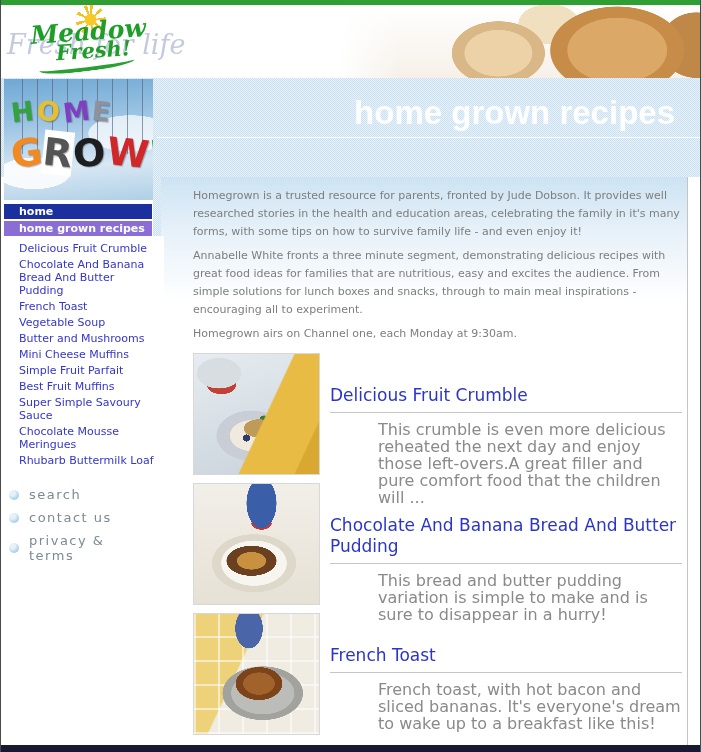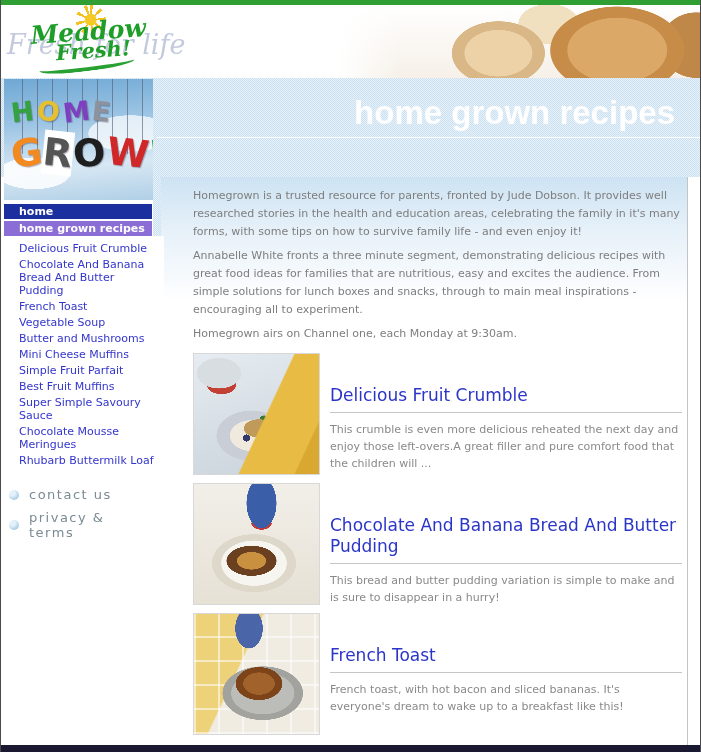--- a/index.html
+++ b/index.html
@@ -74,21 +74,21 @@
      radial-gradient(ellipse 22px 32px at 44% 12%, #4a66a8 0 62%, rgba(0,0,0,0) 63%),
      radial-gradient(ellipse 34px 24px at 52% 58%, #a2622c 0 46%, #7c4418 47% 68%, rgba(0,0,0,0) 69%),
      radial-gradient(ellipse 54px 36px at 55% 66%, #bcbcb8 0 58%, #a2a29e 59% 74%, rgba(0,0,0,0) 75%),
      repeating-linear-gradient(0deg, rgba(255,255,255,.55) 0 2px, rgba(0,0,0,0) 2px 24px),
      repeating-linear-gradient(90deg, rgba(255,255,255,.55) 0 2px, rgba(0,0,0,0) 2px 24px),
      linear-gradient(115deg,#eed27a 0 38%, #f0ece2 39%),
      linear-gradient(#f2ece0,#e6e0d4);}
   .rbody{flex:1;margin-left:10px;padding-top:32px;}
   .rtitle{display:block;font-size:17px;color:var(--title-blue);text-decoration:none;cursor:pointer;line-height:21px;}
   .rhr{height:1px;background:#c6c6c6;margin:6px 0 8px 0;}
-  .rdesc{font-size:11px;line-height:17px;color:#8a8a8a;max-width:360px;}
+  .rdesc{font-size:16px;line-height:17px;color:#8a8a8a;max-width:360px;margin-left:48px;}
 
   
   .sidebar{position:absolute;left:3px;top:79px;width:149px;z-index:3;}
   .hg-logo{position:relative;width:149px;height:121px;overflow:hidden;cursor:pointer;
      background:
        radial-gradient(ellipse 60px 26px at 20% 78%, rgba(255,255,255,.85) 0 60%, rgba(0,0,0,0) 61%),
        radial-gradient(ellipse 70px 30px at 85% 45%, rgba(255,255,255,.7) 0 60%, rgba(0,0,0,0) 61%),
        linear-gradient(175deg,#6fa8d4 0%,#9cc4e4 35%,#d8e8f4 70%,#b0cfe6 100%);}
   .strings{position:absolute;left:4px;right:4px;top:0;height:62%;
      background:repeating-linear-gradient(90deg, rgba(0,0,0,0) 0 14px, rgba(80,92,114,.6) 14px 15px);}
@@ -199,20 +199,24 @@
         <a class="slink">Mini Cheese Muffins</a>
         <a class="slink">Simple Fruit Parfait</a>
         <a class="slink">Best Fruit Muffins</a>
         <a class="slink">Super Simple Savoury Sauce</a>
         <a class="slink">Chocolate Mousse Meringues</a>
         <a class="slink">Rhubarb Buttermilk Loaf</a>
       </div>
     <div class="utils">
         <div class="util">
           <span class="bullet"></span>
+          <span class="ulabel">search</span>
+        </div>
+        <div class="util">
+          <span class="bullet"></span>
           <span class="ulabel">contact us</span>
         </div>
         <div class="util">
           <span class="bullet"></span>
           <span class="ulabel">privacy &amp; terms</span>
         </div>
       </div>
   </div>
 
   <div class="footer-bar"></div>

